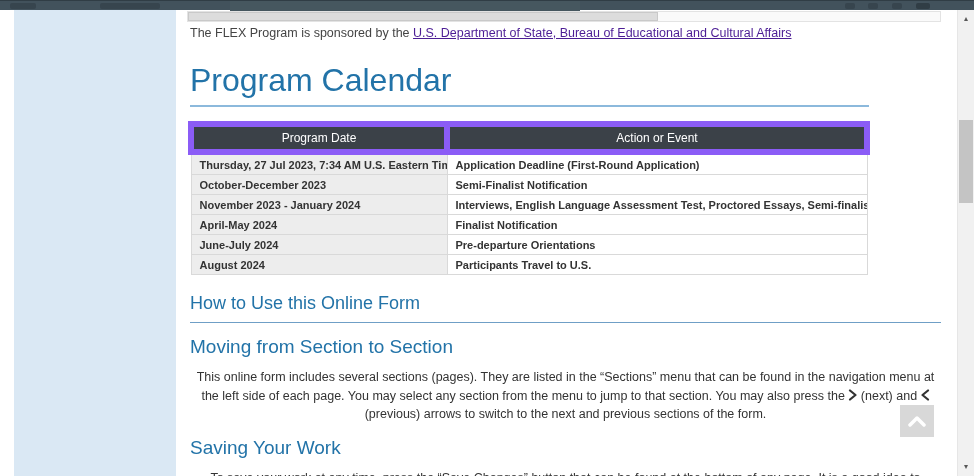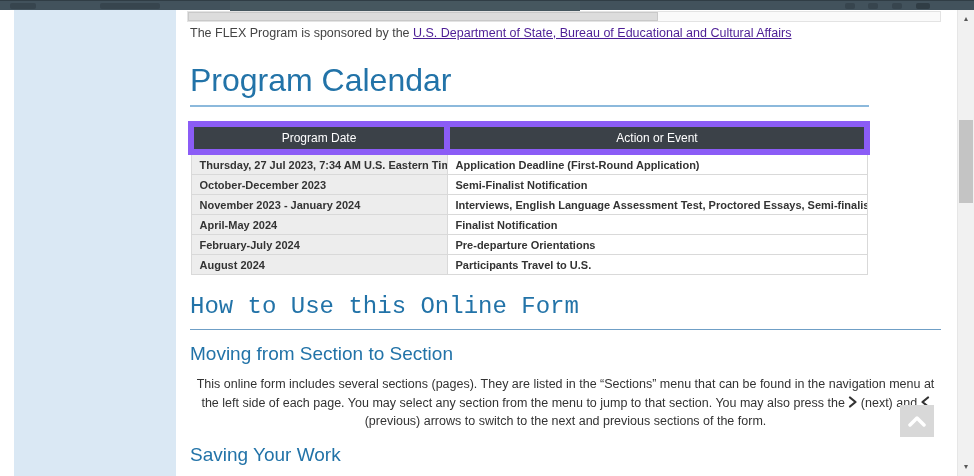--- a/index.html
+++ b/index.html
@@ -34,21 +34,21 @@
   .v-thumb{position:absolute;left:1px;top:110px;width:14px;height:83px;background:#c4c4c4;}
 
   
   .content{position:absolute;left:188px;top:10px;width:753px;color:#333;}
   .sponsor{margin:16px 0 0 2px;font-size:12.5px;color:#444;}
   .sponsor a{color:#4c1d95;text-decoration:underline;cursor:pointer;}
 
   h1{font-weight:400;color:#2273a8;margin:0 0 0 2px;}
   .h1-calendar{margin-top:21px;font-size:32px;line-height:1.2;}
   .rule1{height:0;border:none;border-top:2px solid #8cb9dc;margin:6px 0 0 2px;width:679px;}
-  .h1-howto{margin-top:18px;font-size:24px;line-height:1.2;font-family:Liberation Mono, monospace;}
+  .h1-howto{margin-top:18px;font-size:18px;line-height:1.2;}
   .rule2{height:0;border:none;border-top:1px solid #6f9fc6;margin:7px 0 0 2px;width:751px;}
   h2{font-weight:400;color:#2273a8;font-size:19px;margin:13px 0 0 2px;line-height:1.2;}
 
   
   table.calendar{border-collapse:collapse;margin:14px 0 0 0;font-size:11px;table-layout:fixed;width:682px;}
   table.calendar th{
     background:#3b4148;color:#ffffff;font-weight:400;font-size:12px;
     height:22px;text-align:center;border:6px solid #8b5cf6;padding:0;
   }
   table.calendar th.col-date{width:250px;}
@@ -112,21 +112,21 @@
       </tr>
       <tr>
         <td class="date">November 2023 - January 2024</td>
         <td>Interviews, English Language Assessment Test, Proctored Essays, Semi-finalist Application</td>
       </tr>
       <tr>
         <td class="date">April-May 2024</td>
         <td>Finalist Notification</td>
       </tr>
       <tr>
-        <td class="date">February-July 2024</td>
+        <td class="date">June-July 2024</td>
         <td>Pre-departure Orientations</td>
       </tr>
       <tr>
         <td class="date">August 2024</td>
         <td>Participants Travel to U.S.</td>
       </tr>
     </tbody>
   </table>
 
   <h1 class="h1-howto">How to Use this Online Form</h1>

